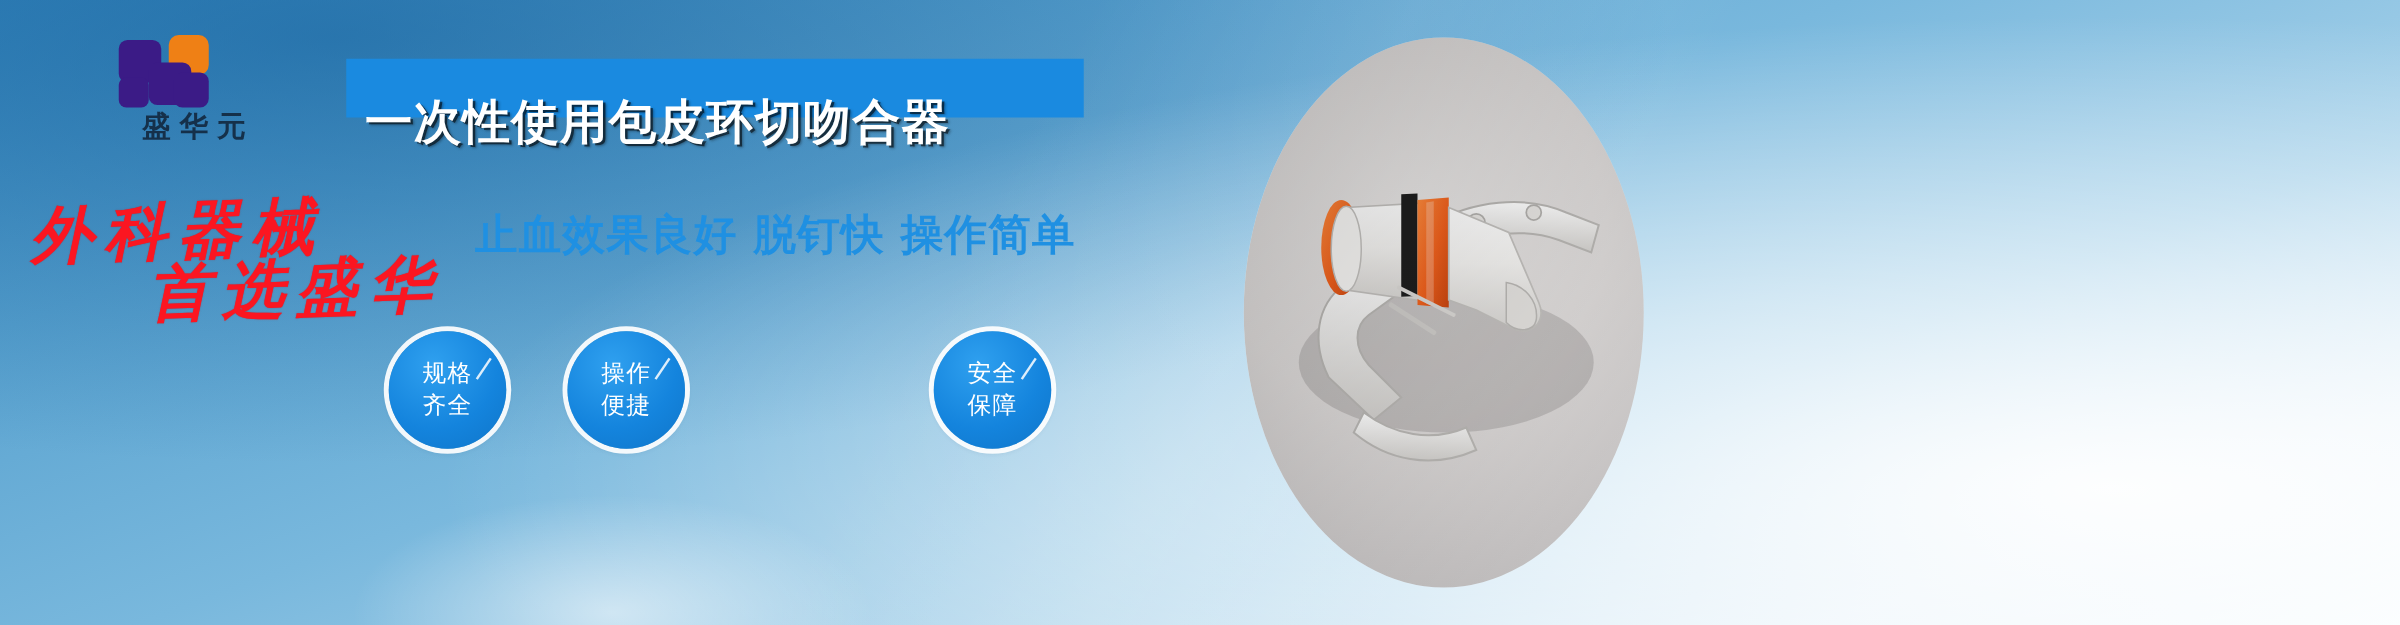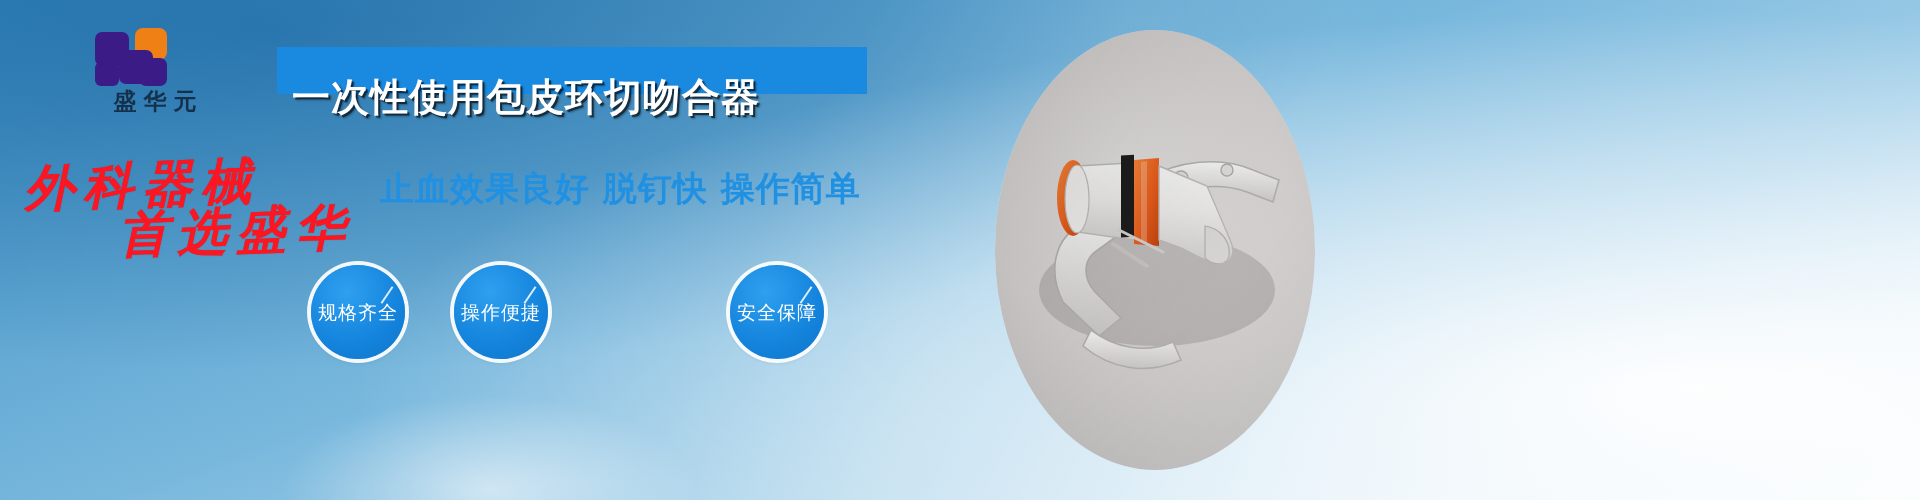--- a/index.html
+++ b/index.html
@@ -74,36 +74,36 @@
     font-family:"DejaVu Sans","Liberation Sans",sans-serif;
     margin-left:35px;
   }
 
   
   #badges{position:absolute;left:311px;top:265px;width:520px;height:96px;}
   .badge{
     position:absolute;top:0;width:94px;height:94px;border-radius:50%;
     background:radial-gradient(circle at 38% 28%, #2fa0ef 0%, #1484dd 58%, #0f75c9 100%);
     box-shadow:0 0 0 4px rgba(255,255,255,0.92), 0 2px 5px rgba(10,60,100,0.25);
-    display:flex;flex-direction:row;align-items:center;justify-content:center;
+    display:flex;flex-direction:column;align-items:center;justify-content:center;
     overflow:hidden;
   }
   .badge .slash{
     position:absolute;right:17px;top:20px;width:2px;height:20px;
     background:rgba(255,255,255,0.85);transform:rotate(34deg);
   }
   .badge .ln{
     color:#ffffff;font-size:19px;font-weight:normal;line-height:25px;
     letter-spacing:1px;
     font-family:"DejaVu Sans","Liberation Sans",sans-serif;
   }
   #badge-0{left:0px;}
   #badge-1{left:143px;}
   #badge-2{left:279px;}
-  #badge-3{left:419px;}
+  #badge-3{left:436px;}
 
   
   #product{
     position:absolute;left:995px;top:30px;width:320px;height:440px;
   }
   #product-disc{
     position:absolute;left:0;top:0;width:320px;height:440px;
     border-radius:50%;
     background:radial-gradient(circle at 42% 34%, #e9e7e6 0%, #dcd9d8 45%, #c9c6c6 78%, #bdbbbb 100%);
   }

